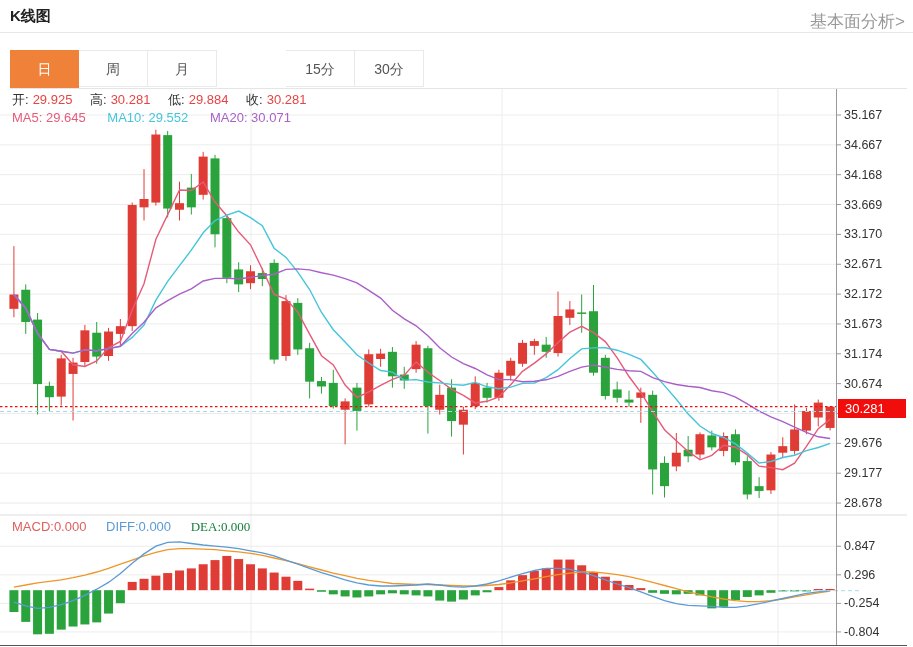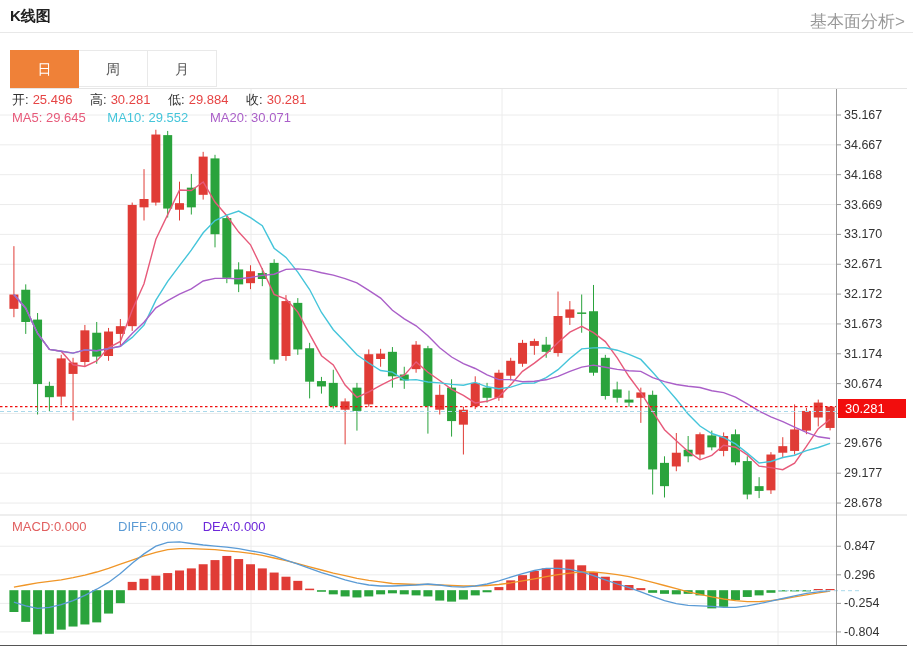--- a/index.html
+++ b/index.html
@@ -307,34 +307,36 @@
   </svg>
 
 <div class="hdr-title">K线图</div>
 <div class="hdr-link">基本面分析&gt;</div>
 <div class="hdr-rule"></div>
 
 <div class="tabbar">
   <div class="tab first active" style="left:0">日</div>
   <div class="tab" style="left:69px">周</div>
   <div class="tab" style="left:138px">月</div>
+  <div class="tab" style="left:276px">15分</div>
+  <div class="tab" style="left:345px">30分</div>
 </div>
 
 <div class="legend" style="left:12px;top:91px;">
-  <span class="lbl">开:</span><span class="val">25.496</span>
+  <span class="lbl">开:</span><span class="val">29.925</span>
   <span class="lbl">高:</span><span class="val">30.281</span>
   <span class="lbl">低:</span><span class="val">29.884</span>
   <span class="lbl">收:</span><span class="val">30.281</span>
 </div>
 
 <div class="legend" style="left:12px;top:110px;">
   <span style="color:#e75a7a;margin-right:18px;">MA5: 29.645</span>
   <span style="color:#45c5da;margin-right:18px;">MA10: 29.552</span>
   <span style="color:#aa5fc8;">MA20: 30.071</span>
 </div>
 
 <div class="legend" style="left:12px;top:519px;">
-  <span style="color:#e15f5f;margin-right:28px;">MACD:0.000</span>
+  <span style="color:#e15f5f;margin-right:16px;">MACD:0.000</span>
   <span style="color:#5b9bd5;margin-right:16px;margin-top:9px;">DIFF:0.000</span>
-  <span style="color:#6d28d9;">DEA:0.000</span>
+  <span style="color:#15803d;font-family:Liberation Serif, serif;">DEA:0.000</span>
 </div>
 
 <div class="badge">30.281</div>
 
 </body></html>

